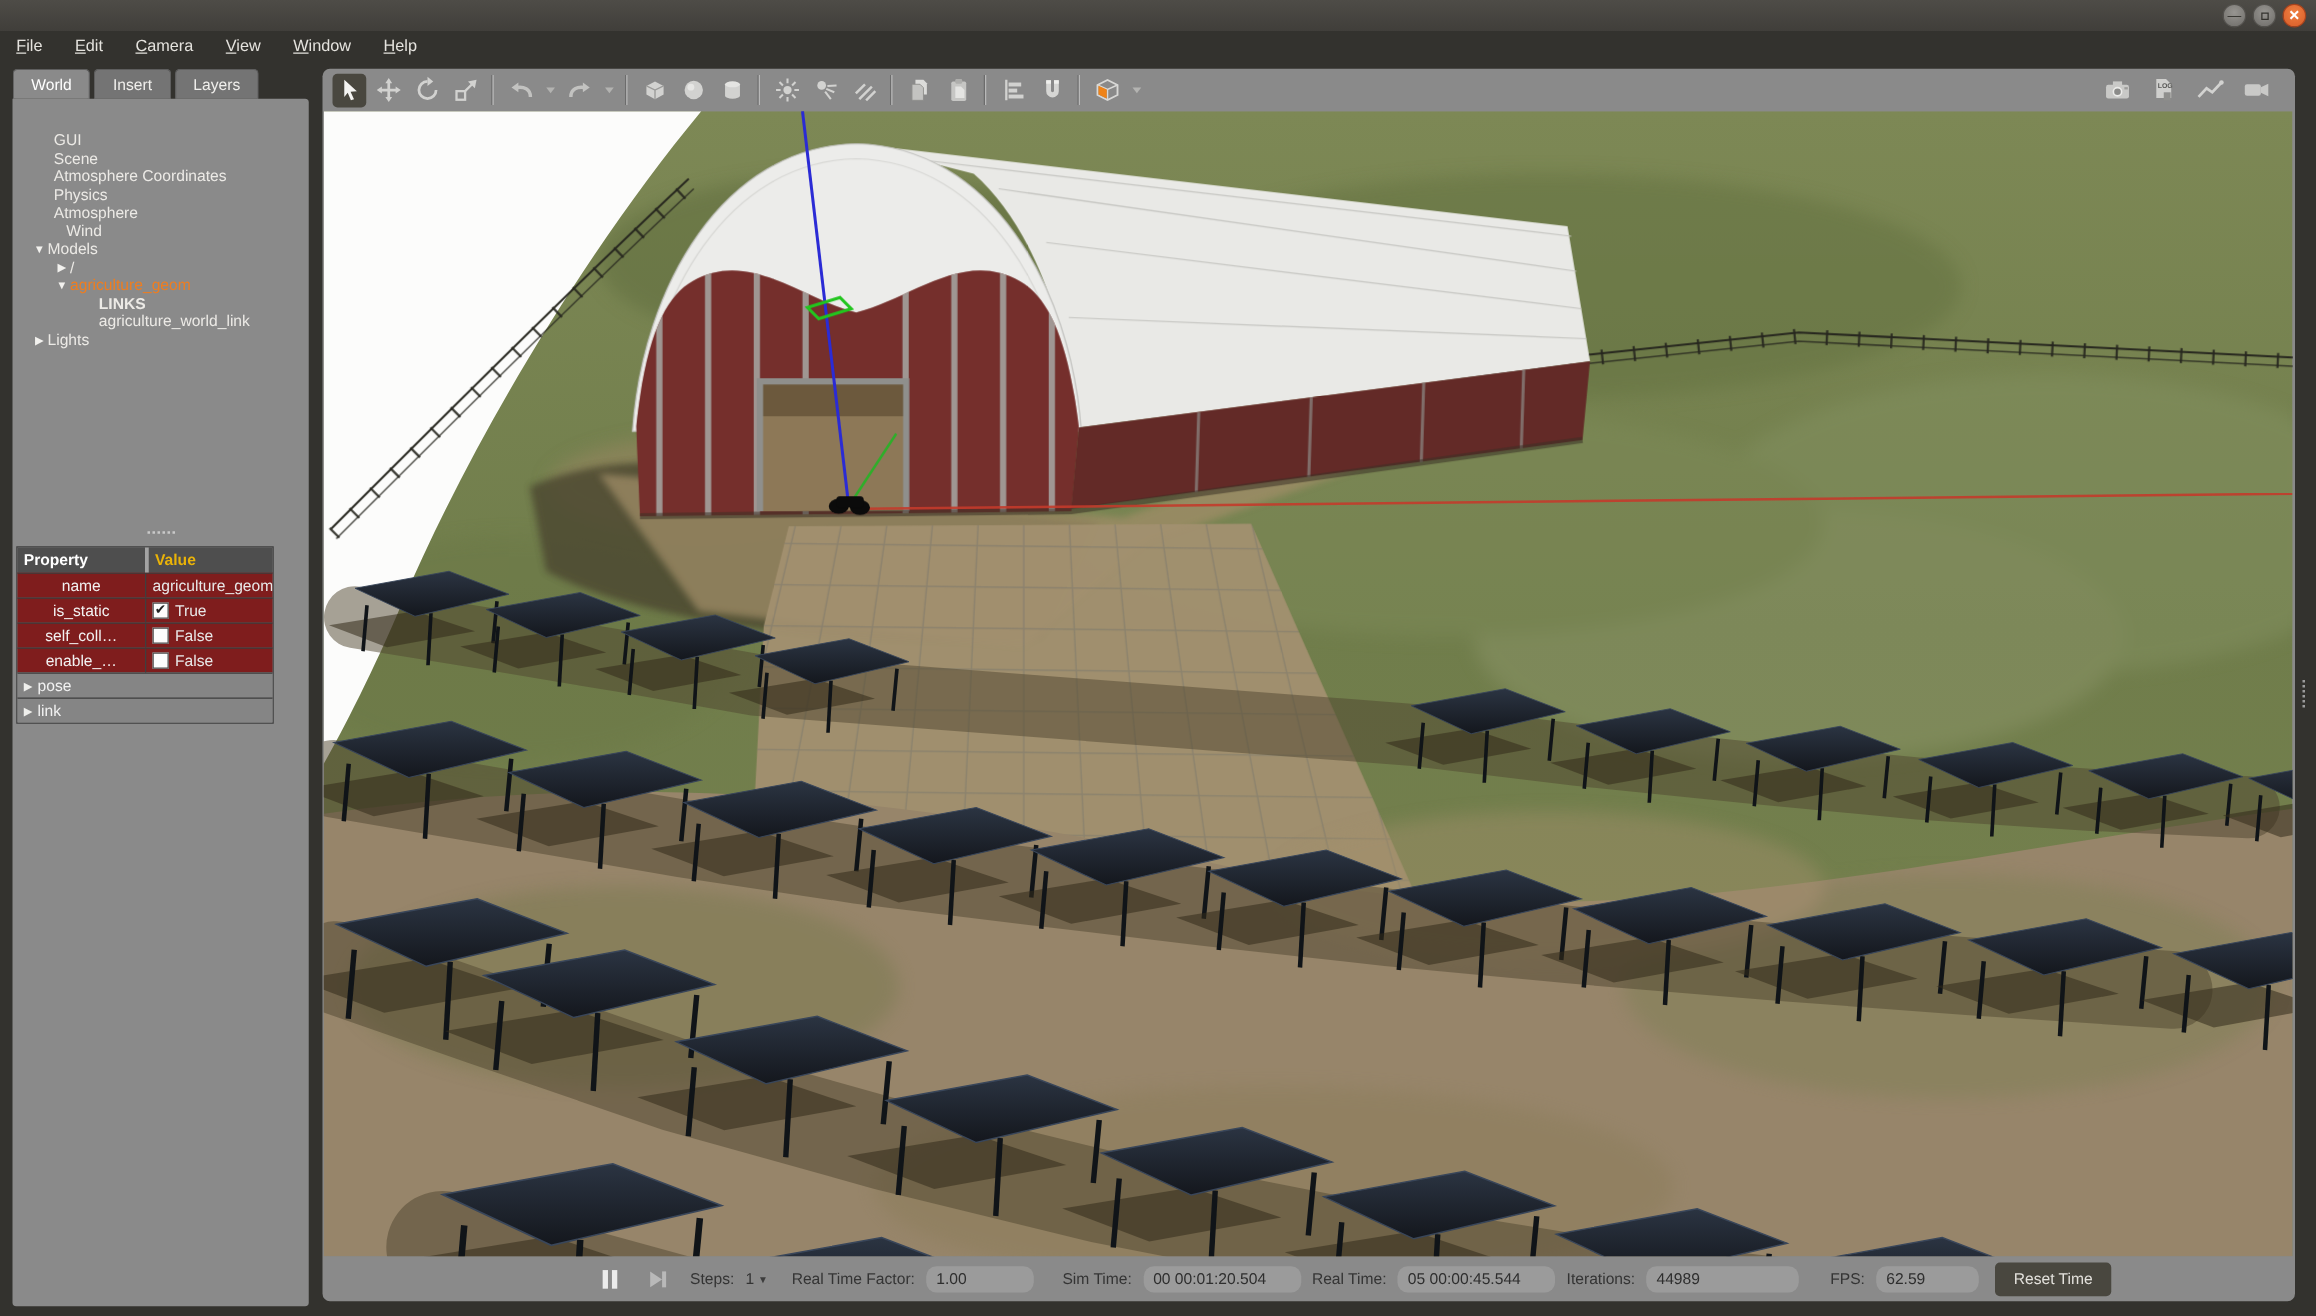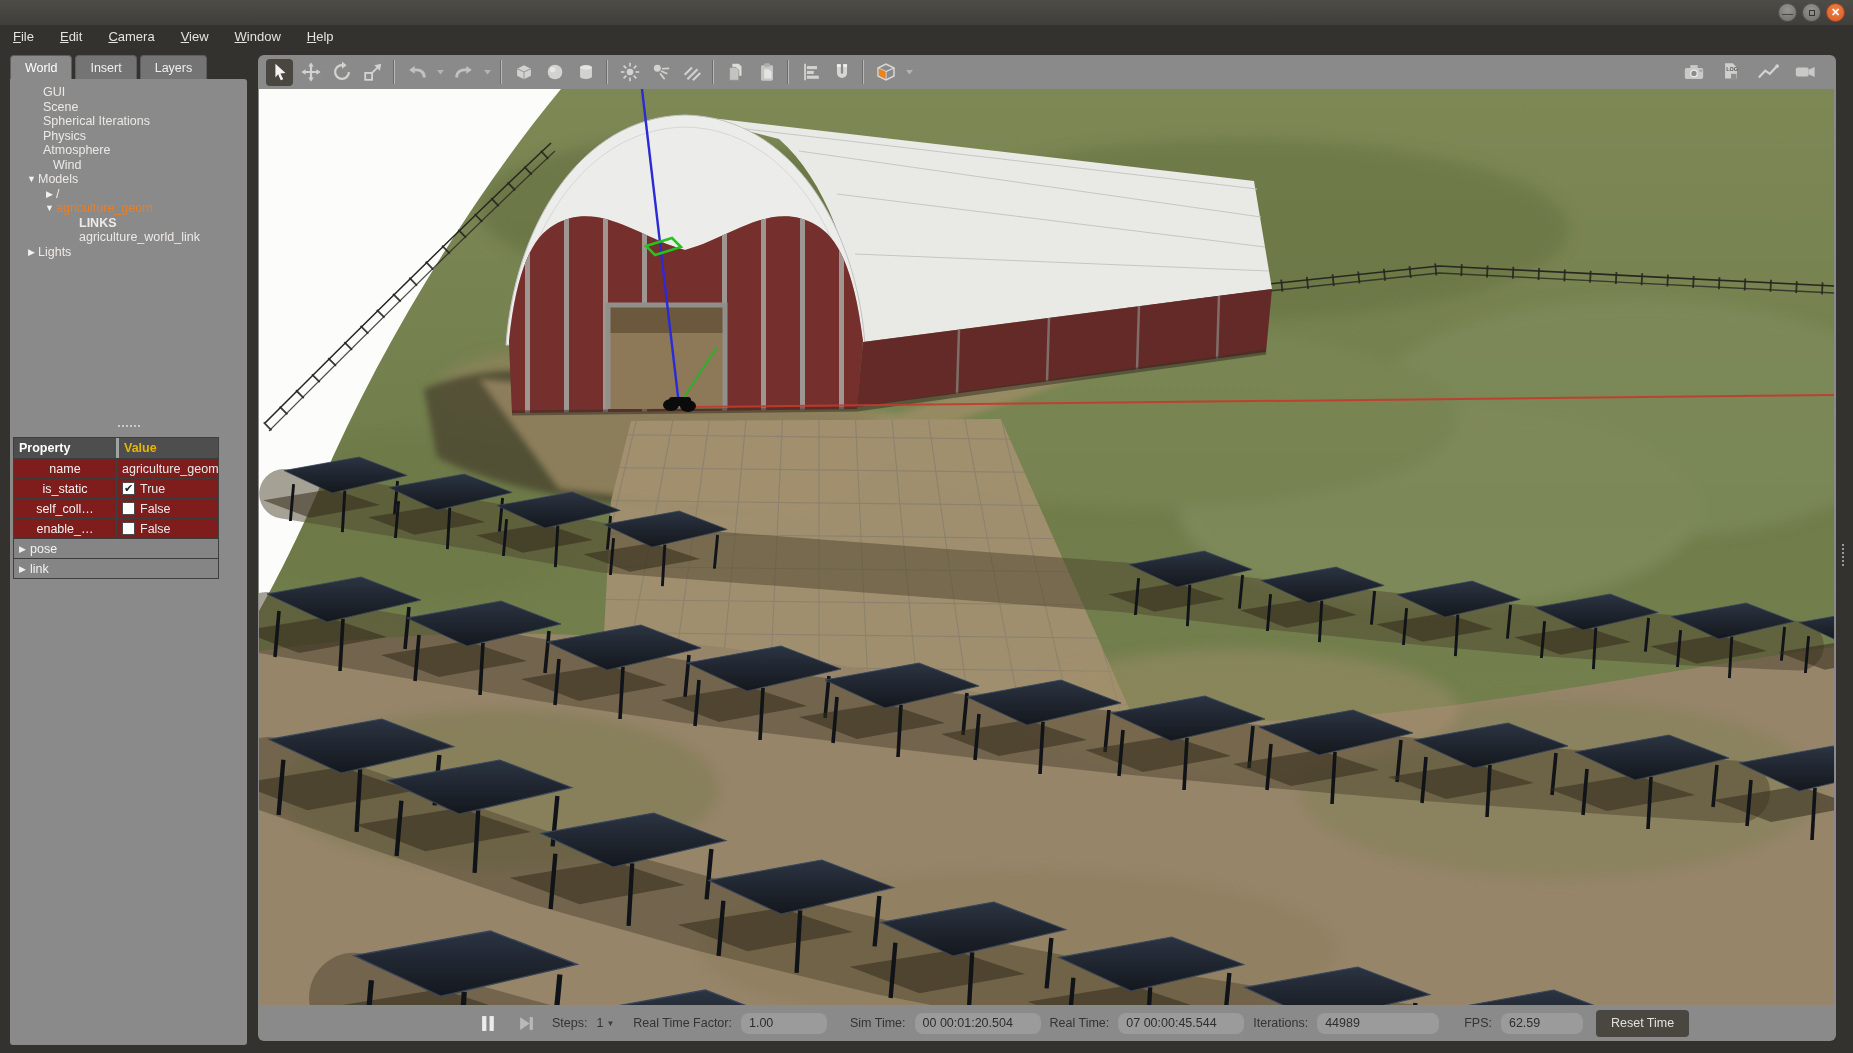--- a/index.html
+++ b/index.html
@@ -27,21 +27,21 @@
   .menu-label::first-letter { text-decoration:underline; }
 
   
   .leftpanel { position:absolute; left:10px; top:55px; width:237px; height:756px; }
   .tabs { position:absolute; left:0; top:0; height:24px; display:flex; gap:3px; }
   .tab { height:24px; padding:0 14px; font-size:12.5px; display:flex; align-items:center;
     border-radius:4px 4px 0 0; color:#f0efec; background:#747474; border:1px solid #5e5e5e; border-bottom:none; }
   .tab.active { background:#8a8a8a; color:#fff; }
   .panelbody { position:absolute; left:0; top:24px; width:237px; height:966px;
     background:#8a8a8a; border-radius:0 3px 3px 3px; }
-  .tree { padding:6px 0 0 0; }
+  .tree { padding:6px 0 0 0;margin-top:20px; }
   .tree-item { height:14.5px; display:flex; align-items:center; font-size:12.5px;
     color:#eceae6; white-space:nowrap; }
   .tree-item.selected .tlabel { color:#ef7d1f; }
   .tree-item .arrow { width:13px; font-size:9px; color:#f2f1ee; text-align:center; }
   .tree-item.bold .tlabel { font-weight:bold; }
 
   .hsplit { position:absolute; left:0; top:343px; width:237px; height:8px;
     display:flex; align-items:center; justify-content:center; gap:2px; }
   .hsplit i { width:2px; height:2px; background:#c9c9c9; display:block; }
 
@@ -130,21 +130,21 @@
   </div>
   <div class="panelbody">
     <div class="tree" id="tree">
         <div class="tree-item" style="padding-left: 33px;">
           <span class="tlabel">GUI</span>
         </div>
         <div class="tree-item" style="padding-left: 33px;">
           <span class="tlabel">Scene</span>
         </div>
         <div class="tree-item" style="padding-left: 33px;">
-          <span class="tlabel">Spherical Iterations</span>
+          <span class="tlabel">Atmosphere Coordinates</span>
         </div>
         <div class="tree-item" style="padding-left: 33px;">
           <span class="tlabel">Physics</span>
         </div>
         <div class="tree-item" style="padding-left: 33px;">
           <span class="tlabel">Atmosphere</span>
         </div>
         <div class="tree-item" style="padding-left: 43px;">
           <span class="tlabel">Wind</span>
         </div>
@@ -911,21 +911,21 @@
     <span class="sb-label" style="margin-left:8px">Steps:</span>
     <span class="steps-dd">
       <span>1</span>
       <span class="dd-arrow">▼</span>
     </span>
     <span class="sb-label" style="margin-left:10px">Real Time Factor:</span>
     <span class="sb-field" style="width:86px">1.00</span>
     <span class="sb-label" style="margin-left:14px">Sim Time:</span>
     <span class="sb-field" style="width:126px">00 00:01:20.504</span>
     <span class="sb-label">Real Time:</span>
-    <span class="sb-field" style="width:126px">07 00:00:45.544</span>
+    <span class="sb-field" style="width:126px">05 00:00:45.544</span>
     <span class="sb-label">Iterations:</span>
     <span class="sb-field" style="width:122px">44989</span>
     <span class="sb-label" style="margin-left:16px">FPS:</span>
     <span class="sb-field" style="width:82px">62.59</span>
     <span class="reset-btn">Reset Time</span>
   </div>
 </div>
 
 <div class="vsplit">
   <i></i>

